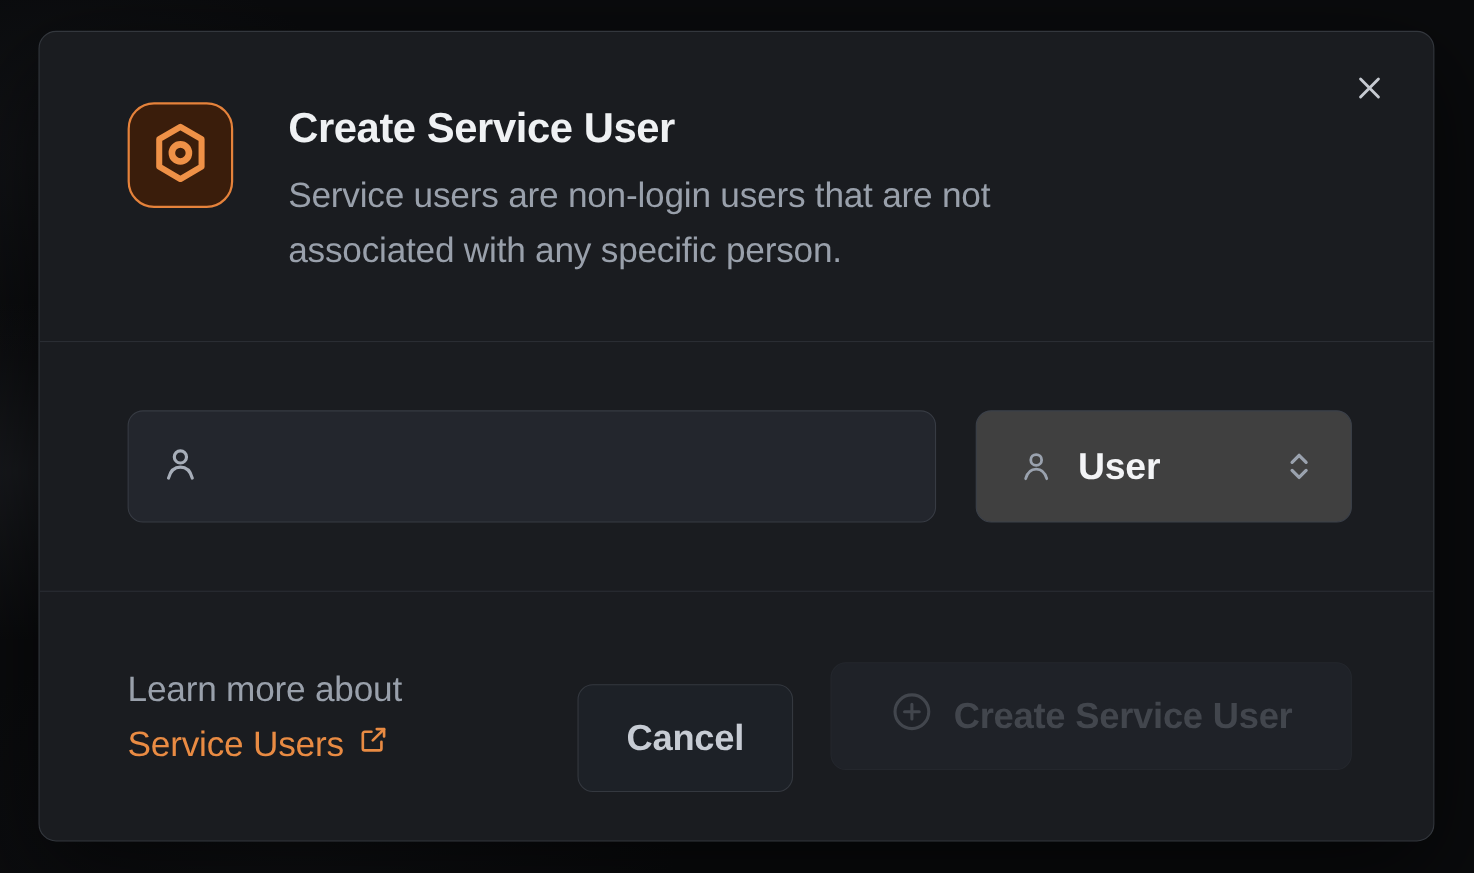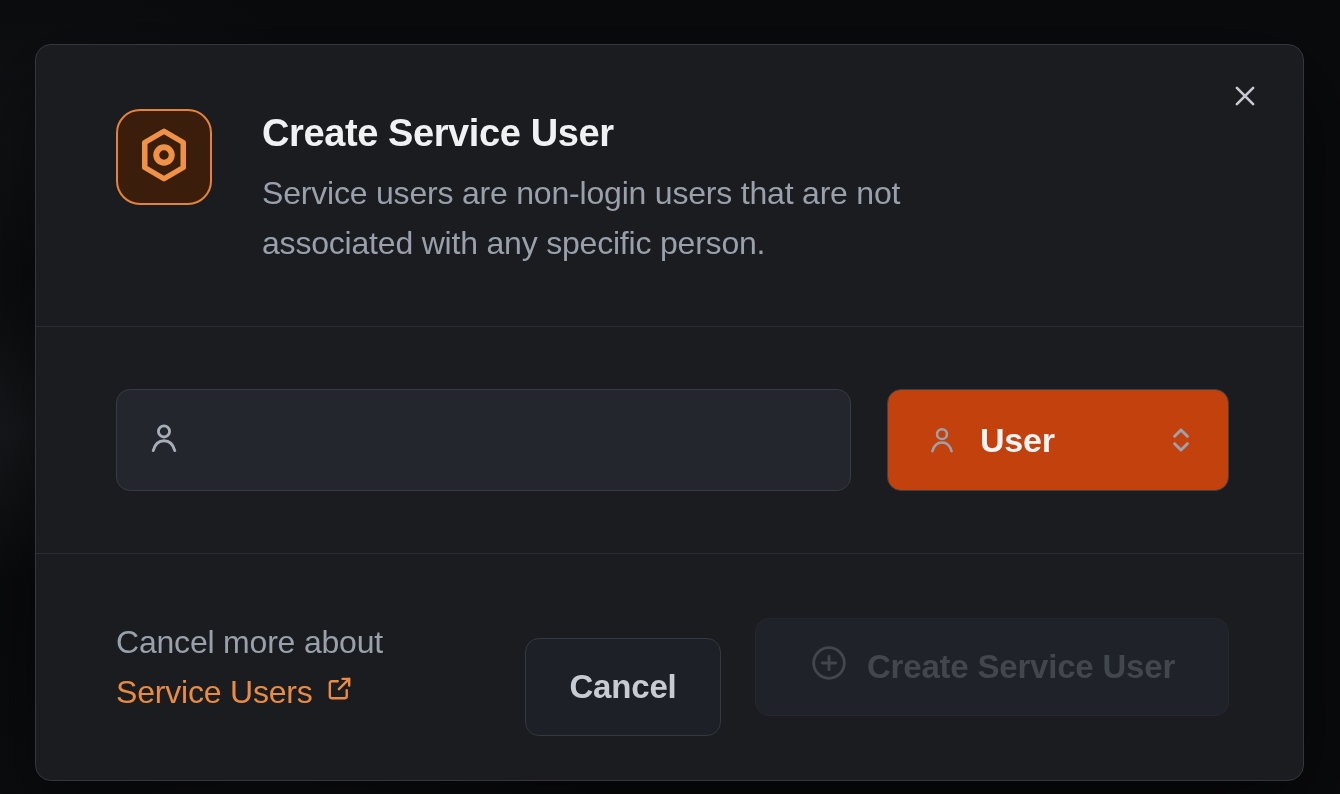--- a/index.html
+++ b/index.html
@@ -14,21 +14,21 @@
   .backdrop {
     position:absolute; inset:0;
     background:
       radial-gradient(340px 220px at 1% 54%, rgba(58,62,70,0.28), transparent 70%),
       radial-gradient(420px 260px at 4% 18%, rgba(44,47,54,0.22), transparent 70%),
       radial-gradient(500px 300px at 20% 96%, rgba(36,38,44,0.20), transparent 70%),
       #0a0b0d;
   }
 
   .modal {
-    position:absolute; left:35px; top:44px; width:1269px; height:737px;
+    position:absolute; left:35px; top:28px; width:1269px; height:737px;
     background:#1a1c20;
     border:1px solid #33373d;
     border-radius:16px;
     box-shadow:0 28px 90px rgba(0,0,0,0.6);
     display:flex; flex-direction:column;
   }
 
   
   .modal-header {
     height:282px; flex:none;
@@ -96,21 +96,21 @@
   .caret {
     position:absolute; z-index:3; left:38px; top:50%;
     transform:translateY(-50%);
     width:3px; height:46px; background:#f5f6f8;
     animation:blink 1.15s steps(1) infinite;
   }
   @keyframes blink { 50% { opacity:0; } }
 
   .role-select {
     flex:none; width:342px; height:102px;
-    background:#c2410c;
+    background:#404040;
     border:1px solid #3b4049;
     border-radius:14px;
     display:flex; align-items:center;
     padding:0 30px 0 38px; gap:22px;
     cursor:pointer;
   }
   .role-select .person svg { width:32px; height:32px; stroke:#9aa2ae; fill:none; display:block; }
   .role-value { font-size:34px; font-weight:700; color:#f3f4f6; letter-spacing:-0.2px; }
   .unfold { margin-left:auto; }
   .unfold svg { width:34px; height:34px; stroke:#9aa2ae; fill:none; display:block; }
@@ -201,21 +201,21 @@
         <svg viewBox="0 0 24 24" stroke-width="2.1" stroke-linecap="round" stroke-linejoin="round">
           <path d="M7.5 9.4 L12 4.9 L16.5 9.4"></path>
           <path d="M7.5 14.6 L12 19.1 L16.5 14.6"></path>
         </svg>
       </span>
     </div>
   </div>
 
   <div class="modal-footer">
     <div class="learn">
-      <div>Cancel more about</div>
+      <div>Learn more about</div>
       <a class="learn-link">
         <span>Service Users</span>
         <span>
           <svg viewBox="0 0 24 24" stroke-width="2" stroke-linecap="round" stroke-linejoin="round">
             <path d="M18 13.5 V18.5 A1.5 1.5 0 0 1 16.5 20 H5.5 A1.5 1.5 0 0 1 4 18.5 V7.5 A1.5 1.5 0 0 1 5.5 6 H10.5"></path>
             <path d="M14.5 4 H20 V9.5"></path>
             <path d="M20 4 L11.5 12.5"></path>
           </svg>
         </span>
       </a>

